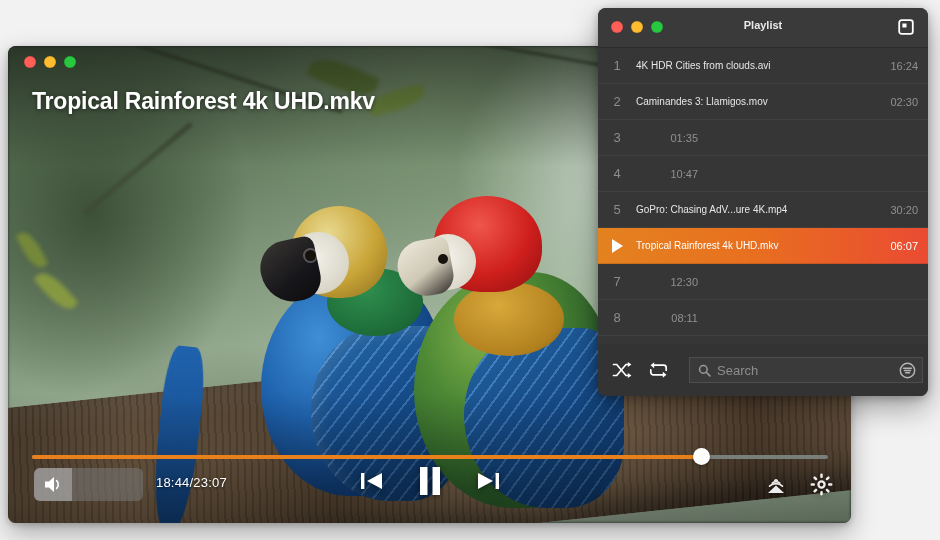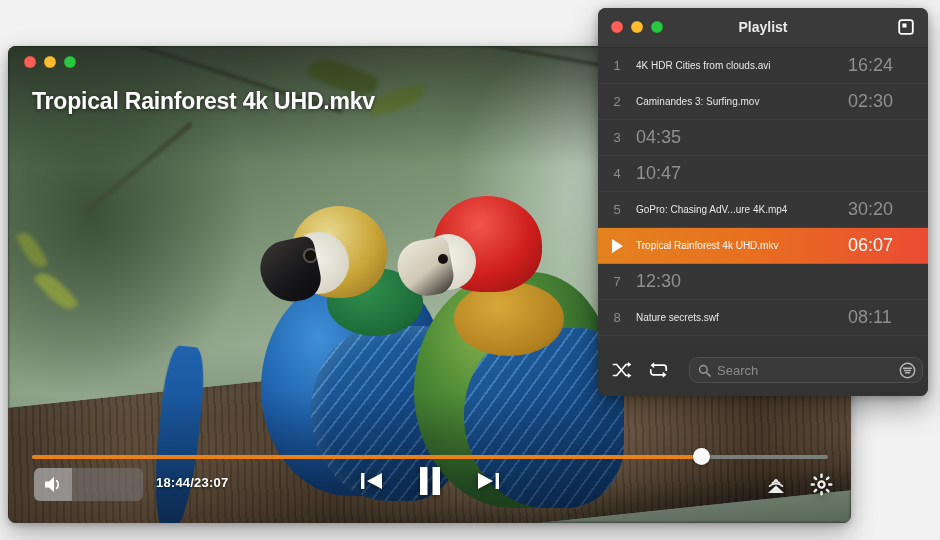--- a/index.html
+++ b/index.html
@@ -284,21 +284,20 @@
     width: 22px; height: 19px;
   }
   #time-label {
     position: absolute;
     left: 148px;
     top: 24px;
     font-size: 13px;
     color: #ffffff;
     text-shadow: 0 1px 3px rgba(0,0,0,0.6);
     letter-spacing: 0.2px;
-    font-weight: bold;
   }
   #transport {
     position: absolute;
     left: 0; right: 0;
     top: 14px;
     display: flex;
     justify-content: center;
     align-items: center;
     gap: 30px;
   }
@@ -347,21 +346,21 @@
   #playlist-traffic {
     position: absolute;
     left: 13px; top: 13px;
     display: flex; gap: 8px;
   }
   #playlist-title {
     position: absolute;
     left: 0; right: 0; top: 11px;
     text-align: center;
     color: #e9e9e9;
-    font-size: 14px;
+    font-size: 11px;
     font-weight: bold;
   }
   #detach-button {
     position: absolute;
     right: 14px; top: 11px;
     background: none; border: none; padding: 0; cursor: pointer;
   }
   #playlist-rows {
     flex: 1 1 auto;
     overflow: hidden;
@@ -404,23 +403,24 @@
     font-size: 10px;
     white-space: nowrap;
     overflow: hidden;
     text-overflow: ellipsis;
     padding-right: 8px;
   }
   .prow.active .pname { color: #ffffff; }
   .prow .pdur {
     flex: 0 0 auto;
     width: 62px;
-    padding-right: 18px;
+    text-align: right;
+    padding-right: 10px;
     color: #909090;
-    font-size: 18px;
+    font-size: 11px;
   }
   .prow.active .pdur { color: #ffffff; }
 
   #playlist-toolbar {
     flex: 0 0 auto;
     height: 52px;
     background: #333333;
     display: flex;
     align-items: center;
     padding: 0 14px;
@@ -430,21 +430,21 @@
   .tool-icon-btn {
     background: none; border: none; padding: 0; cursor: pointer;
     display: flex; align-items: center; justify-content: center;
     width: 26px; height: 26px;
   }
   #search-wrap {
     flex: 1 1 auto;
     height: 26px;
     margin-left: 4px;
     border: 1px solid #4e4e4e;
-    border-radius: 9px;
+    border-radius: 0;
     background: #3a3a3a;
     display: flex;
     align-items: center;
     padding: 0 6px 0 8px;
     box-sizing: border-box;
   }
   #search-input {
     flex: 1 1 auto;
     background: transparent;
     border: none;
@@ -605,26 +605,26 @@
   </div>
 
   <div id="playlist-rows">
       <div class="prow">
         <div class="pnum">1</div>
         <div class="pname">4K HDR Cities from clouds.avi</div>
         <div class="pdur">16:24</div>
       </div>
       <div class="prow">
         <div class="pnum">2</div>
-        <div class="pname">Caminandes 3: Surfing.mov</div>
+        <div class="pname">Caminandes 3: Llamigos.mov</div>
         <div class="pdur">02:30</div>
       </div>
       <div class="prow">
         <div class="pnum">3</div>
-        <div class="pdur">04:35</div>
+        <div class="pdur">01:35</div>
       </div>
       <div class="prow">
         <div class="pnum">4</div>
         <div class="pdur">10:47</div>
       </div>
       <div class="prow">
         <div class="pnum">5</div>
         <div class="pname">GoPro: Chasing AdV...ure 4K.mp4</div>
         <div class="pdur">30:20</div>
       </div>
@@ -634,21 +634,20 @@
         </div>
         <div class="pname">Tropical Rainforest 4k UHD.mkv</div>
         <div class="pdur">06:07</div>
       </div>
       <div class="prow">
         <div class="pnum">7</div>
         <div class="pdur">12:30</div>
       </div>
       <div class="prow">
         <div class="pnum">8</div>
-        <div class="pname">Nature secrets.swf</div>
         <div class="pdur">08:11</div>
       </div>
     </div>
 
   <div id="playlist-toolbar">
     <button class="tool-icon-btn" aria-label="shuffle">
       <svg width="20" height="18" viewBox="0 0 20 18">
         <g stroke="#ffffff" stroke-width="1.7" fill="none" stroke-linecap="round">
           <path d="M1.5 3.5h3.2l9.3 11h3.5"></path>
           <path d="M1.5 14.5h3.2l9.3-11h3.5"></path>

